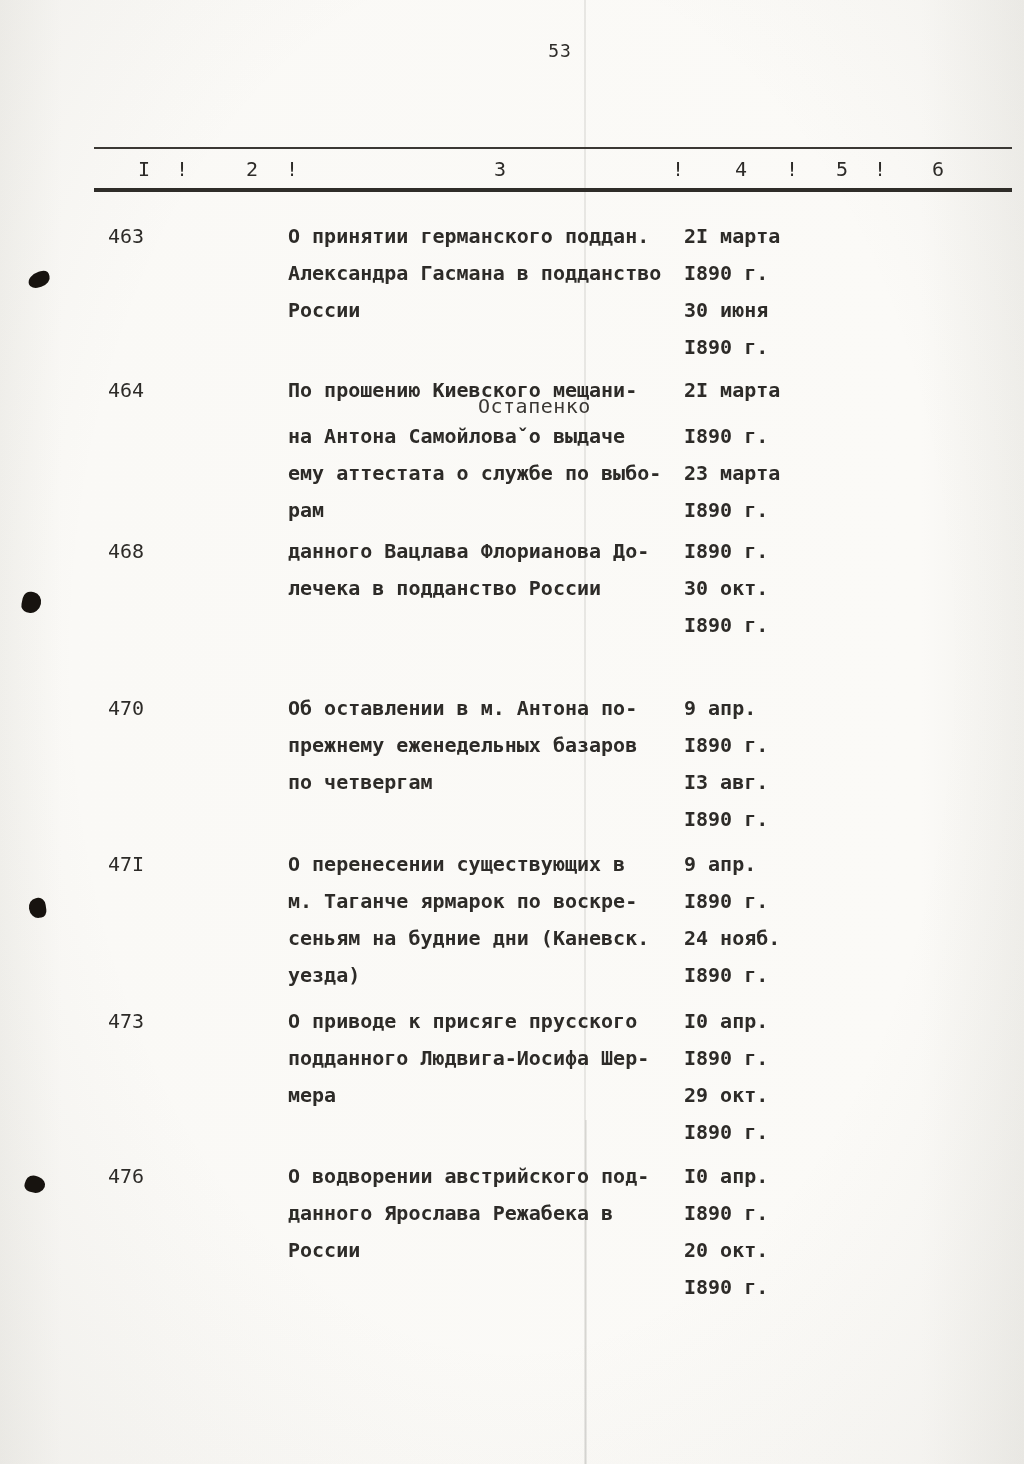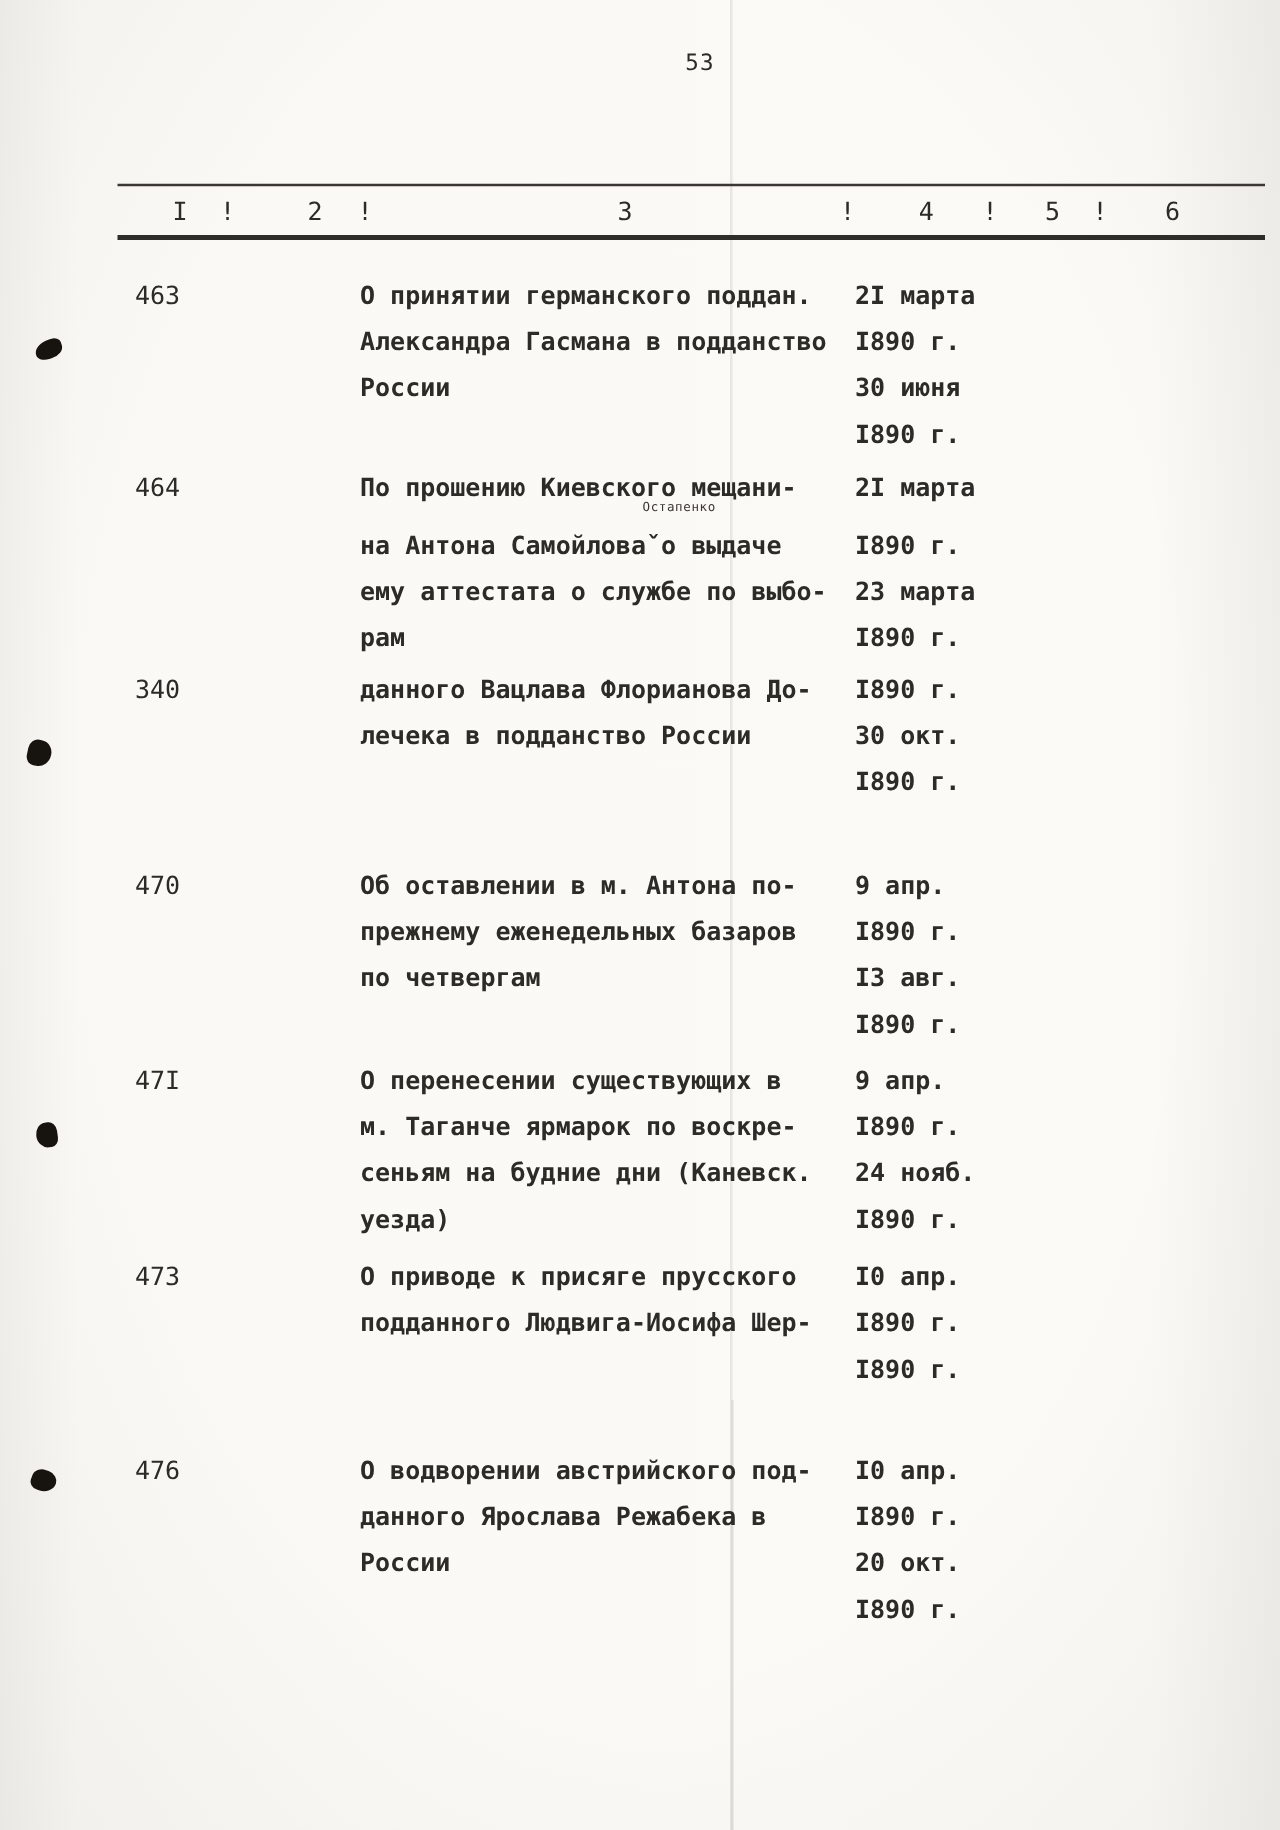--- a/index.html
+++ b/index.html
@@ -49,21 +49,21 @@
   .entries{position:absolute;left:0;top:0;width:1024px;height:1416px;}
   .entry{position:absolute;left:0;width:1024px;font-size:20px;}
   .entry-number{position:absolute;left:108px;top:0;line-height:37px;}
   .entry-lines{position:absolute;left:288px;top:0;width:560px;}
   .entry-line{height:37px;line-height:37px;white-space:nowrap;font-weight:bold;}
   .entry-line .desc{display:inline-block;width:396px;white-space:nowrap;}
   .entry-line .date{display:inline-block;white-space:nowrap;}
   .entry.has-annotation .entry-line:first-child{margin-bottom:9px;}
   .annotation{
     position:absolute;left:478px;top:27px;
-    font-size:10px;line-height:15px;color:#3a3733;letter-spacing:0.5px;margin-left:36px;
+    font-size:20px;line-height:15px;color:#3a3733;letter-spacing:0.5px;
   }
   .ink-blot{position:absolute;background:#17130f;}
   .blot-1{left:28px;top:272px;width:22px;height:15px;border-radius:65% 35% 55% 45%;transform:rotate(-18deg);}
   .blot-2{left:22px;top:592px;width:19px;height:21px;border-radius:45% 55% 60% 40%;transform:rotate(12deg);}
   .blot-3{left:29px;top:898px;width:17px;height:20px;border-radius:55% 45% 40% 60%;transform:rotate(-8deg);}
   .blot-4{left:25px;top:1176px;width:20px;height:17px;border-radius:50% 50% 62% 38%;transform:rotate(20deg);}
 </style>
 </head>
 <body>
 
@@ -104,21 +104,21 @@
     <div class="entry-number">464</div>
     <div class="entry-lines">
           <div class="entry-line"><span class="desc">По прошению Киевского мещани-</span><span class="date">2I марта</span></div>
           <div class="entry-line"><span class="desc">на Антона Самойловаˇо выдаче</span><span class="date">I890 г.</span></div>
           <div class="entry-line"><span class="desc">ему аттестата о службе по выбо-</span><span class="date">23 марта</span></div>
           <div class="entry-line"><span class="desc">рам</span><span class="date">I890 г.</span></div>
         </div>
   <div class="annotation">Остапенко</div>
       </div>
       <div class="entry" style="top: 533px;">
-    <div class="entry-number">340</div>
+    <div class="entry-number">468</div>
     <div class="entry-lines">
           <div class="entry-line"><span class="desc">данного Вацлава Флорианова До-</span><span class="date">I890 г.</span></div>
           <div class="entry-line"><span class="desc">лечека в подданство России</span><span class="date">30 окт.</span></div>
           <div class="entry-line"><span class="desc"></span><span class="date">I890 г.</span></div>
         </div>
   </div>
       <div class="entry" style="top: 690px;">
     <div class="entry-number">470</div>
     <div class="entry-lines">
           <div class="entry-line"><span class="desc">Об оставлении в м. Антона по-</span><span class="date">9 апр.</span></div>
@@ -134,20 +134,21 @@
           <div class="entry-line"><span class="desc">м. Таганче ярмарок по воскре-</span><span class="date">I890 г.</span></div>
           <div class="entry-line"><span class="desc">сеньям на будние дни (Каневск.</span><span class="date">24 нояб.</span></div>
           <div class="entry-line"><span class="desc">уезда)</span><span class="date">I890 г.</span></div>
         </div>
   </div>
       <div class="entry" style="top: 1003px;">
     <div class="entry-number">473</div>
     <div class="entry-lines">
           <div class="entry-line"><span class="desc">О приводе к присяге прусского</span><span class="date">I0 апр.</span></div>
           <div class="entry-line"><span class="desc">подданного Людвига-Иосифа Шер-</span><span class="date">I890 г.</span></div>
+          <div class="entry-line"><span class="desc">мера</span><span class="date">29 окт.</span></div>
           <div class="entry-line"><span class="desc"></span><span class="date">I890 г.</span></div>
         </div>
   </div>
       <div class="entry" style="top: 1158px;">
     <div class="entry-number">476</div>
     <div class="entry-lines">
           <div class="entry-line"><span class="desc">О водворении австрийского под-</span><span class="date">I0 апр.</span></div>
           <div class="entry-line"><span class="desc">данного Ярослава Режабека в</span><span class="date">I890 г.</span></div>
           <div class="entry-line"><span class="desc">России</span><span class="date">20 окт.</span></div>
           <div class="entry-line"><span class="desc"></span><span class="date">I890 г.</span></div>

